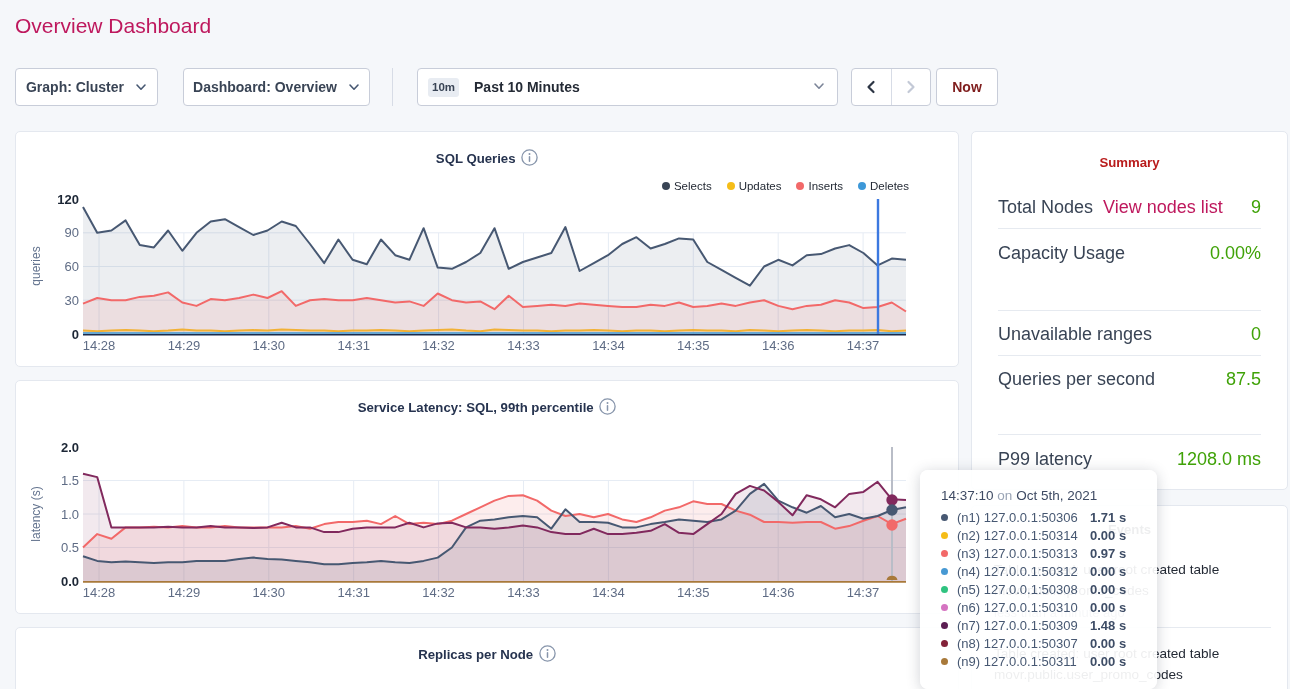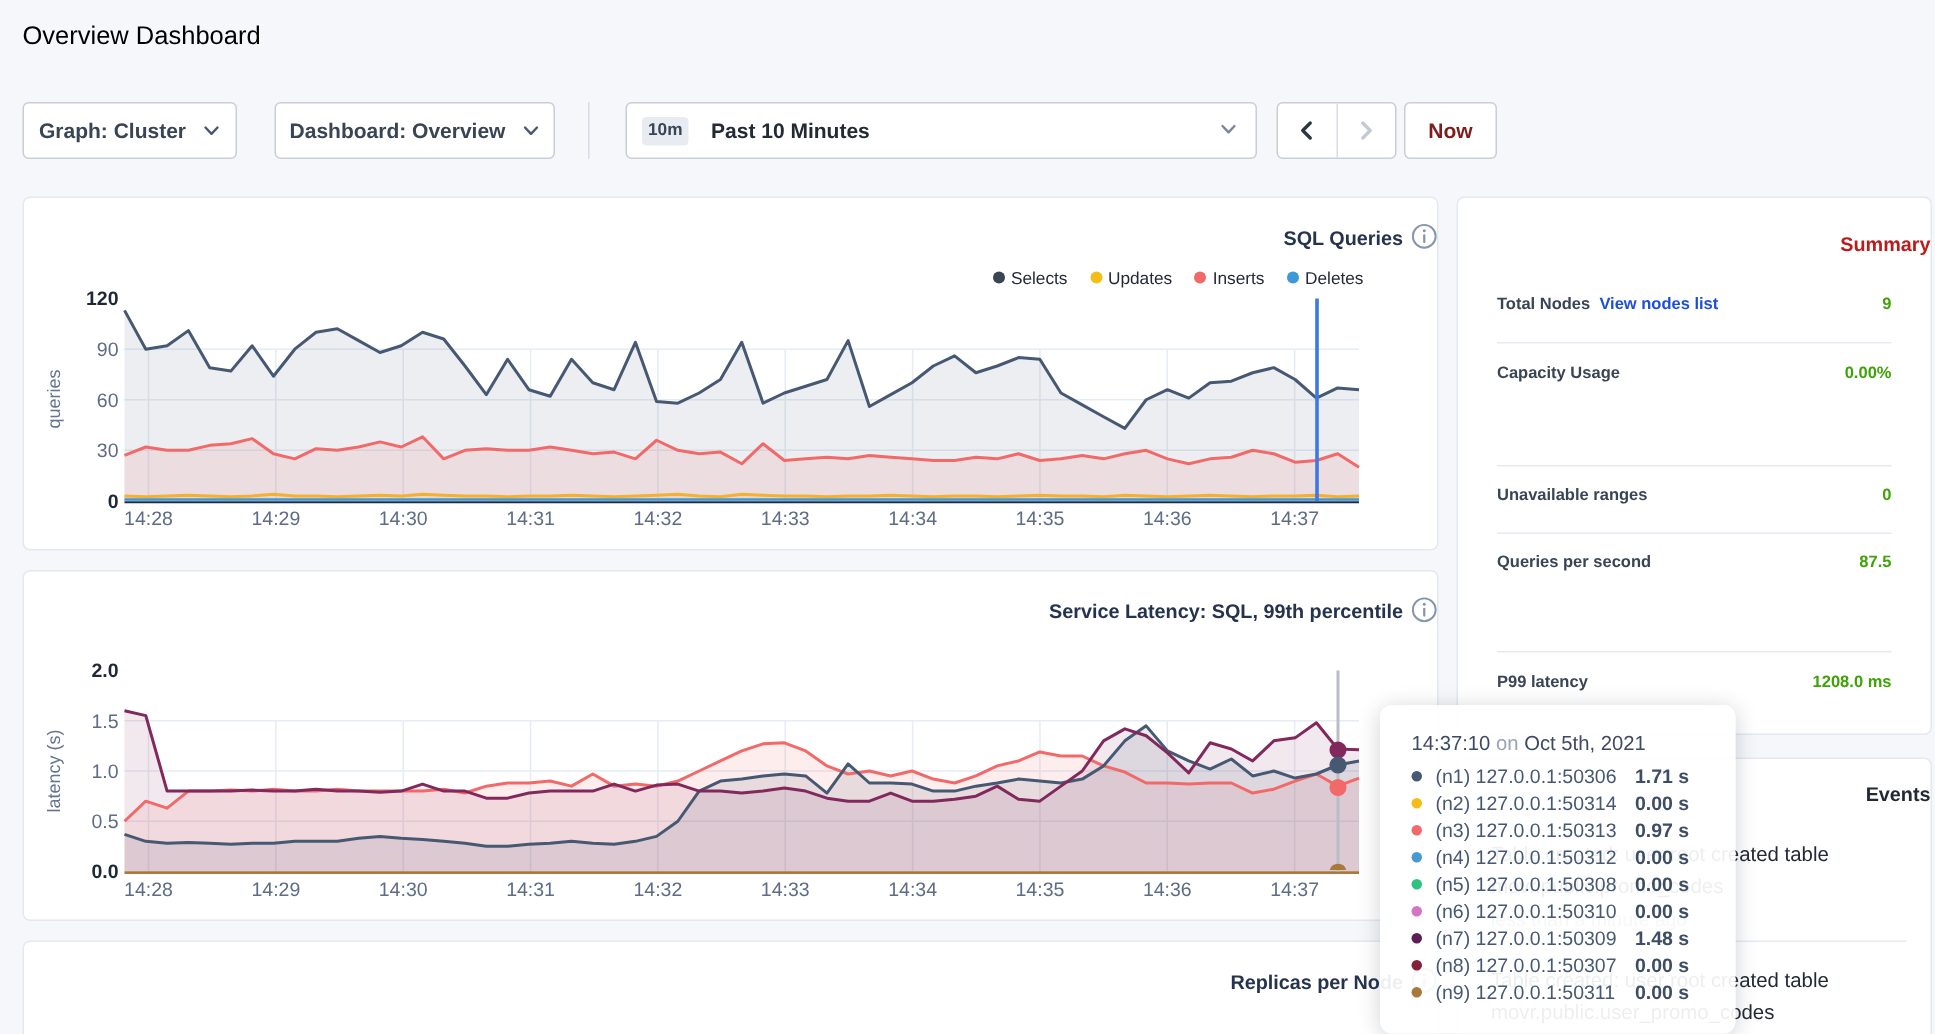--- a/index.html
+++ b/index.html
@@ -1,34 +1,34 @@
 <!DOCTYPE html>
 <html><head>
 <meta charset="utf-8">
 <style>
 * { margin:0; padding:0; box-sizing:border-box; }
 html,body { width:1290px; height:689px; overflow:hidden; background:#f5f7fa;
   font-family:"Liberation Sans", sans-serif; }
 .abs { position:absolute; }
-h1 { position:absolute; left:15px; top:14px; font-size:17px; font-weight:400;
-  color:#000000; letter-spacing:0; }
+h1 { position:absolute; left:15px; top:14px; font-size:21px; font-weight:400;
+  color:#be185d; letter-spacing:0; }
 .btn { position:absolute; top:68px; height:38px; background:#fff;
   border:1px solid #c8cdd9; border-radius:4px; display:flex; align-items:center;
   justify-content:center; font-size:14px; font-weight:bold; color:#394455; }
 .card { position:absolute; background:#fff; border:1px solid #e4e8ef;
   border-radius:5px; }
-.ctitle { position:absolute; width:100%; top:17px; text-align:right;
+.ctitle { position:absolute; width:100%; top:17px; text-align:center;
   font-size:13.2px; font-weight:bold; color:#26334f; }
 .ctitle .info { vertical-align:-3px; margin-left:2px; }
 .legend { position:absolute; top:48px; right:49px; font-size:11.5px; color:#242a35; }
 .legend span.it { margin-left:15px; }
 .ldot { display:inline-block; width:8px; height:8px; border-radius:50%;
   margin-right:4px; vertical-align:0.5px; }
 .srow { position:absolute; left:26px; right:26px; display:flex;
-  font-size:11px; font-weight:bold; color:#394455;align-items:center; }
+  font-size:18px; font-weight:normal; color:#394455;align-items:center; }
 .srow .val { margin-left:auto; color:#3fa207; }
 .scap { position:absolute; left:26px; right:6px; font-size:11.8px; color:#475872;
   line-height:16px; font-weight:normal; }
 .sdiv { position:absolute; left:26px; right:26px; height:1px; background:#e6eaf0; }
 .tooltip { position:absolute; left:920px; top:470px; width:237px; height:219px;
   background:rgba(255,255,255,0.92); border-radius:8px;
   box-shadow:0 2px 14px rgba(40,50,70,0.22); z-index:5; padding:18px 0 0 21px; }
 .ttime { font-size:13.5px; color:#475872; margin-bottom:5px; }
 .ttime b { color:#3e4a63; font-weight:normal; }
 .ttime .on { color:#9aa4b5; }
@@ -177,21 +177,21 @@
 <div class="card" style="left:15px;top:627px;width:944px;height:240px">
   <div class="ctitle">Replicas per Node <svg class="info" width="17" height="17" viewBox="0 0 17 17">
         <circle cx="8.5" cy="8.5" r="7.6" fill="none" stroke="#8795ab" stroke-width="1.3"></circle>
         <circle cx="8.5" cy="4.9" r="1" fill="#8795ab"></circle>
         <rect x="7.75" y="7.1" width="1.5" height="6" rx="0.75" fill="#8795ab"></rect>
       </svg></div>
 </div>
 
 <div class="card" style="left:971px;top:131px;width:317px;height:359px">
   <div class="ctitle" style="top:23px;color:#b91c1c">Summary</div>
-  <div class="srow" style="top:65px">Total&nbsp;Nodes&nbsp;&nbsp;<span style="color:#1d4ed8">View nodes list</span><span class="val">9</span></div>
+  <div class="srow" style="top:65px">Total&nbsp;Nodes&nbsp;&nbsp;<span style="color:#be185d">View nodes list</span><span class="val">9</span></div>
   <div class="sdiv" style="top:96px"></div>
   <div class="srow" style="top:111px">Capacity Usage<span class="val">0.00%</span></div>
   <div class="sdiv" style="top:178px"></div>
   <div class="srow" style="top:192px">Unavailable ranges<span class="val">0</span></div>
   <div class="sdiv" style="top:223px"></div>
   <div class="srow" style="top:237px">Queries per second<span class="val">87.5</span></div>
   <div class="sdiv" style="top:302px"></div>
   <div class="srow" style="top:317px">P99 latency<span class="val">1208.0 ms</span></div>
 </div>
 

